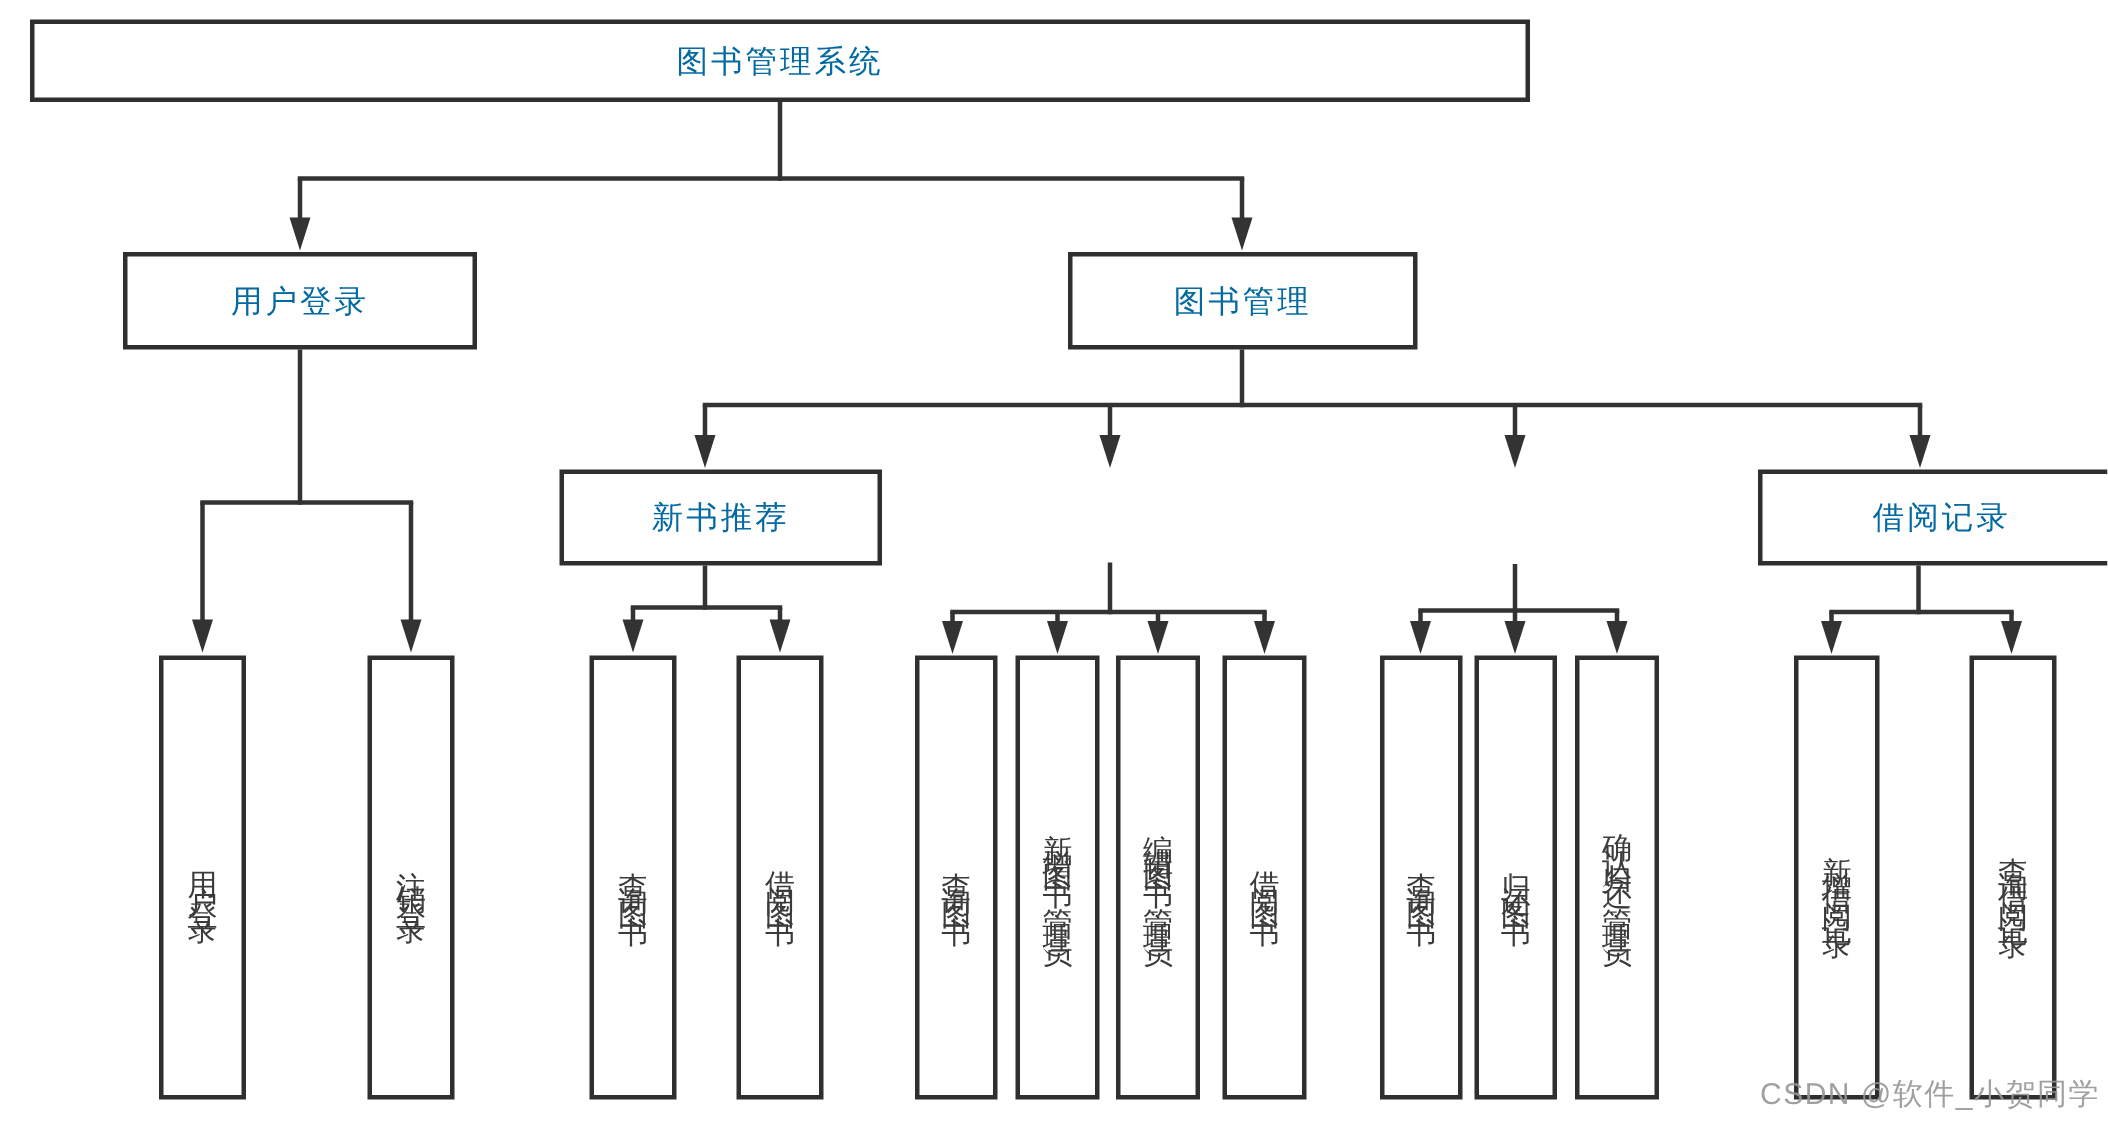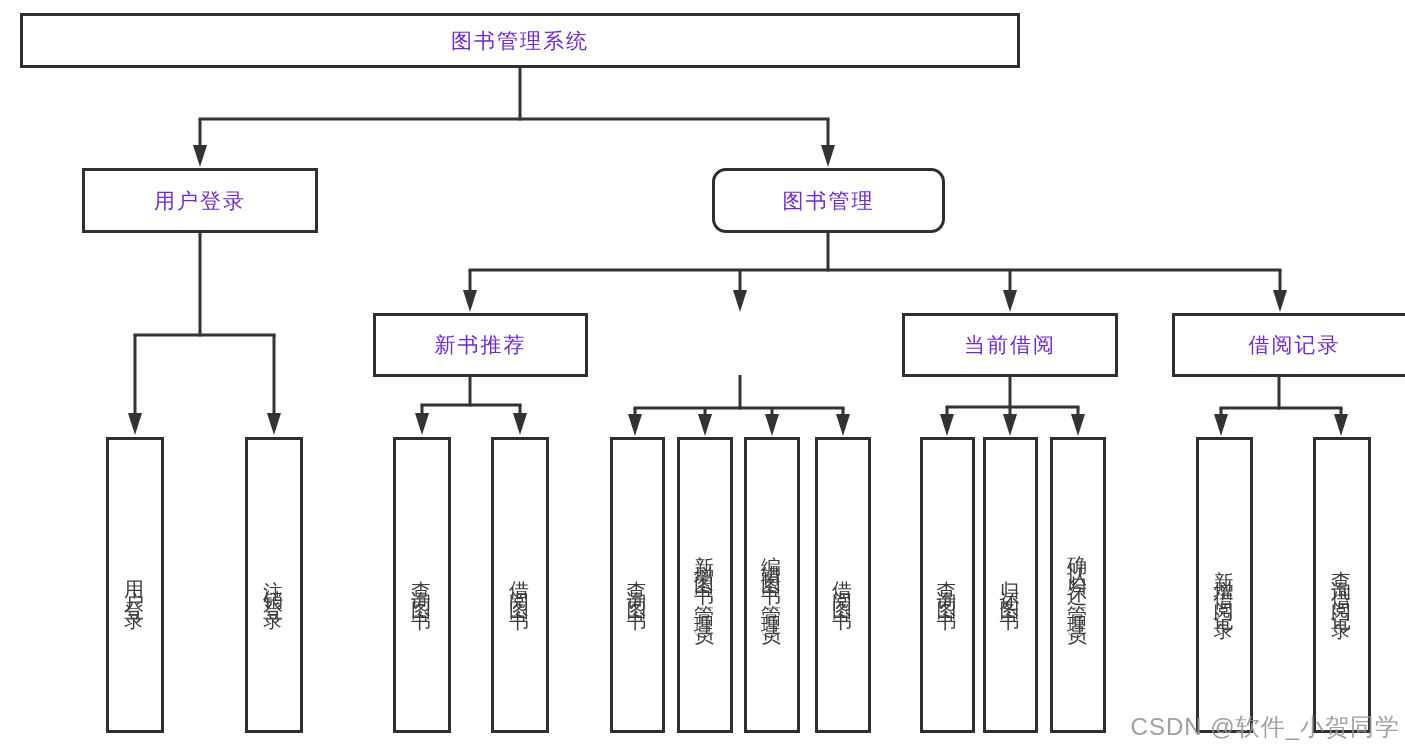--- a/index.html
+++ b/index.html
@@ -20,37 +20,37 @@
     position: absolute;
     box-sizing: border-box;
     background: #ffffff;
     border: 3px solid #2f2f2f;
     display: flex;
     align-items: center;
     justify-content: center;
   }
   .hlabel {
     font-size: 21px;
-    color: #6d28d9;
+    color: #0369a1;
     letter-spacing: 2px;
     white-space: nowrap;
   }
   .vlabel {
     writing-mode: vertical-rl;
     text-orientation: mixed;
     font-size: 20px;
     color: #3b3b3b;
     letter-spacing: 10px;
     white-space: nowrap;
   }
   #watermark {
     position: absolute;
     right: 5px;
     bottom: 4px;
-    font-size: 24px;
+    font-size: 20px;
     color: rgba(150,150,150,0.9);
     letter-spacing: 1px;
     white-space: nowrap;
     z-index: 20;
   }
   .wire { stroke: #333333; stroke-width: 3; fill: none; }
   .head { fill: #333333; stroke: none; }
 </style>
 </head>
 <body>
@@ -119,29 +119,26 @@
     <polygon class="head" points="1334,414 1348,414 1341,436"></polygon>
   </svg>
 
   <div class="node" style="left:20px; top:13px; width:1000px; height:55px;">
     <span class="hlabel">图书管理系统</span>
   </div>
 
   <div class="node" style="left:82px; top:168px; width:236px; height:65px;">
     <span class="hlabel">用户登录</span>
   </div>
-  <div class="node" style="left:712px; top:168px; width:233px; height:65px;border-radius:14px;">
+  <div class="node" style="left:712px; top:168px; width:233px; height:65px;">
     <span class="hlabel">图书管理</span>
   </div>
 
   <div class="node" style="left:363px; top:313px; width:215px; height:64px;margin-left:10px;">
     <span class="hlabel">新书推荐</span>
-  </div>
-  <div class="node" style="left:902px; top:313px; width:216px; height:64px;">
-    <span class="hlabel">当前借阅</span>
   </div>
   <div class="node" style="left:1172px; top:313px; width:245px; height:64px;">
     <span class="hlabel">借阅记录</span>
   </div>
 
   <div class="node" style="left:106px; top:437px; width:58px; height:296px;">
     <span class="vlabel">用户登录</span>
   </div>
   <div class="node" style="left:245px; top:437px; width:58px; height:296px;">
     <span class="vlabel">注销登录</span>

